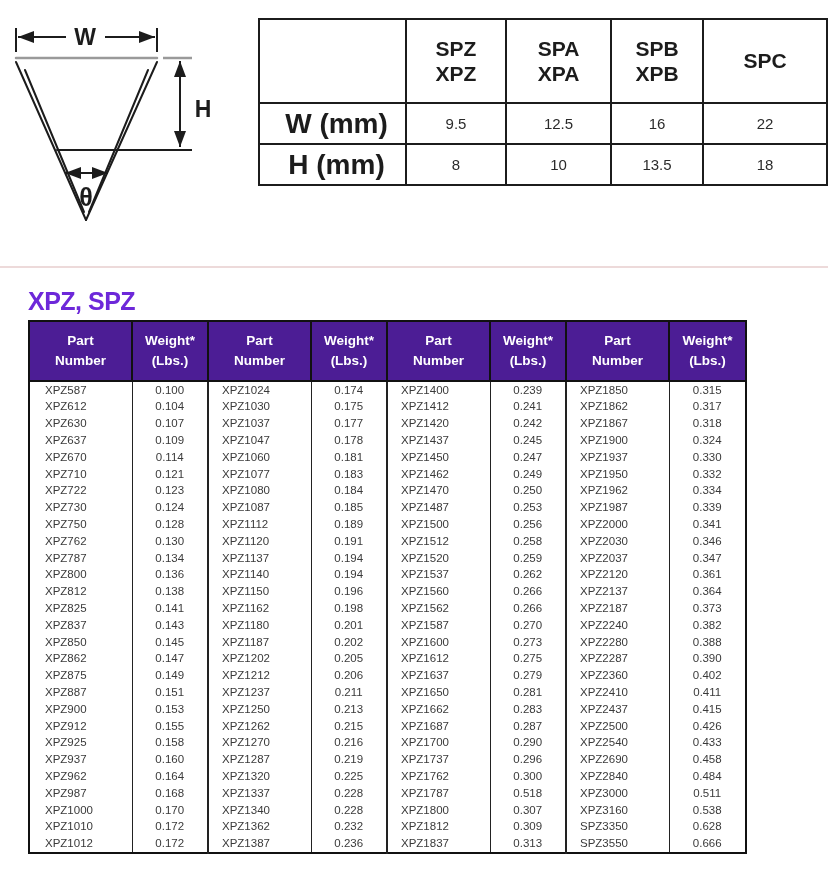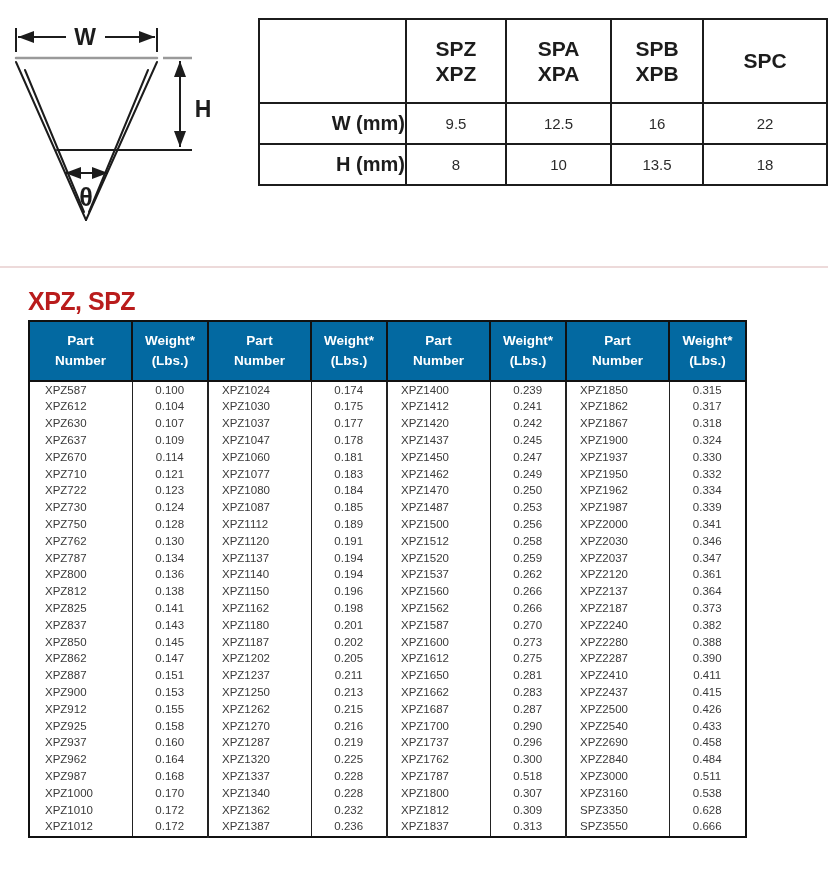--- a/index.html
+++ b/index.html
@@ -17,41 +17,41 @@
     border-collapse:collapse; table-layout:fixed;
   }
   .dim-table th, .dim-table td {
     border:2px solid #1c1c1c; padding:0; vertical-align:middle;
   }
   .dim-table thead th {
     height:82px; font-size:21px; font-weight:bold; color:#1c1c1c;
     white-space:pre-line; line-height:1.2; text-align:center;
   }
   .dim-table tbody th {
-    text-align:right; padding-left:8px; font-size:20px; height:39px; color:#1c1c1c;
+    text-align:center; padding-left:8px; font-size:28px; height:39px; color:#1c1c1c;
   }
   .dim-table tbody td {
     text-align:center; font-size:15px; color:#2b2b2b; font-weight:normal;
   }
 
   
   .red-rule { position:absolute; left:0; top:266px; width:828px; height:2px; background:#eddada; }
   .section-title {
     position:absolute; left:28px; top:287px; margin:0;
-    font-size:25px; font-weight:bold; color:#b91c1c; letter-spacing:-0.5px;
+    font-size:25px; font-weight:bold; color:#6d28d9; letter-spacing:-0.5px;
   }
 
   
   .parts-table {
     position:absolute; left:28px; top:320px; width:717px;
     border-collapse:collapse; table-layout:fixed;
     border:2px solid #111111;
   }
   .parts-table thead th {
-    background:#0369a1; color:#ffffff; font-weight:bold; font-size:13.5px;
+    background:#4c1d95; color:#ffffff; font-weight:bold; font-size:13.5px;
     height:58px; text-align:center; vertical-align:middle;
     white-space:pre-line; line-height:1.45; padding:0;
     border-left:2px solid #111111; border-bottom:2px solid #111111;
   }
   .parts-table thead th:first-child { border-left:none; }
   .parts-table td {
     height:16.8px; padding:0; font-size:11.5px; color:#3a3a3a;
     vertical-align:middle; line-height:1;
   }
   .parts-table td.part  { text-align:left; padding-left:13px; border-left:2px solid #222222; }
@@ -340,20 +340,30 @@
           <td class="part first">XPZ862</td>
           <td class="weight">0.147</td>
           <td class="part">XPZ1202</td>
           <td class="weight">0.205</td>
           <td class="part">XPZ1612</td>
           <td class="weight">0.275</td>
           <td class="part">XPZ2287</td>
           <td class="weight">0.390</td>
         </tr>
         <tr>
+          <td class="part first">XPZ875</td>
+          <td class="weight">0.149</td>
+          <td class="part">XPZ1212</td>
+          <td class="weight">0.206</td>
+          <td class="part">XPZ1637</td>
+          <td class="weight">0.279</td>
+          <td class="part">XPZ2360</td>
+          <td class="weight">0.402</td>
+        </tr>
+        <tr>
           <td class="part first">XPZ887</td>
           <td class="weight">0.151</td>
           <td class="part">XPZ1237</td>
           <td class="weight">0.211</td>
           <td class="part">XPZ1650</td>
           <td class="weight">0.281</td>
           <td class="part">XPZ2410</td>
           <td class="weight">0.411</td>
         </tr>
         <tr>

